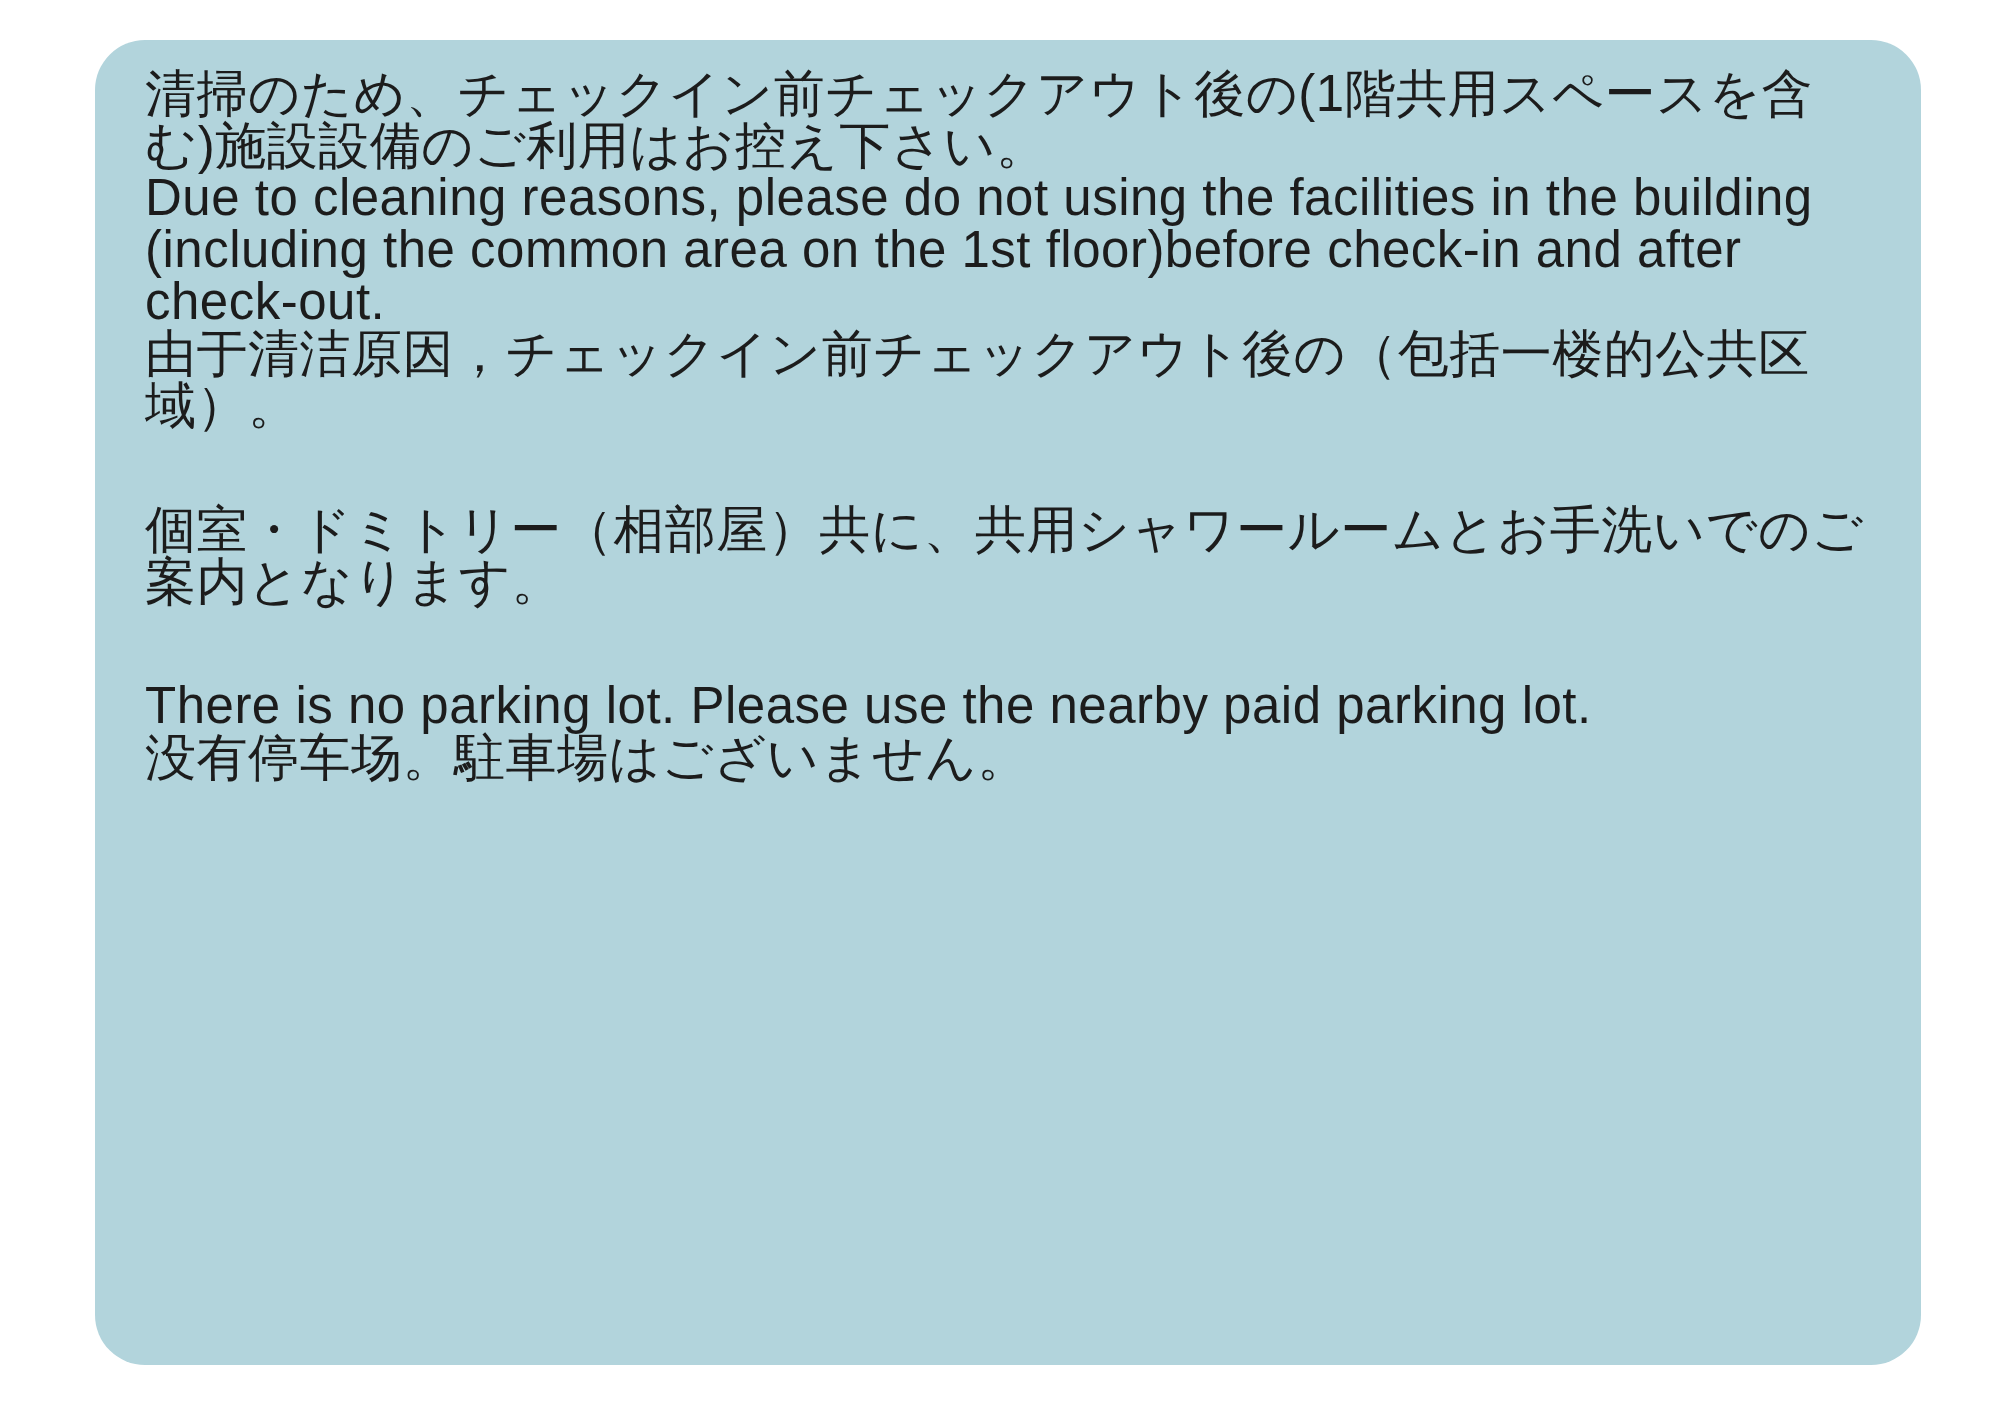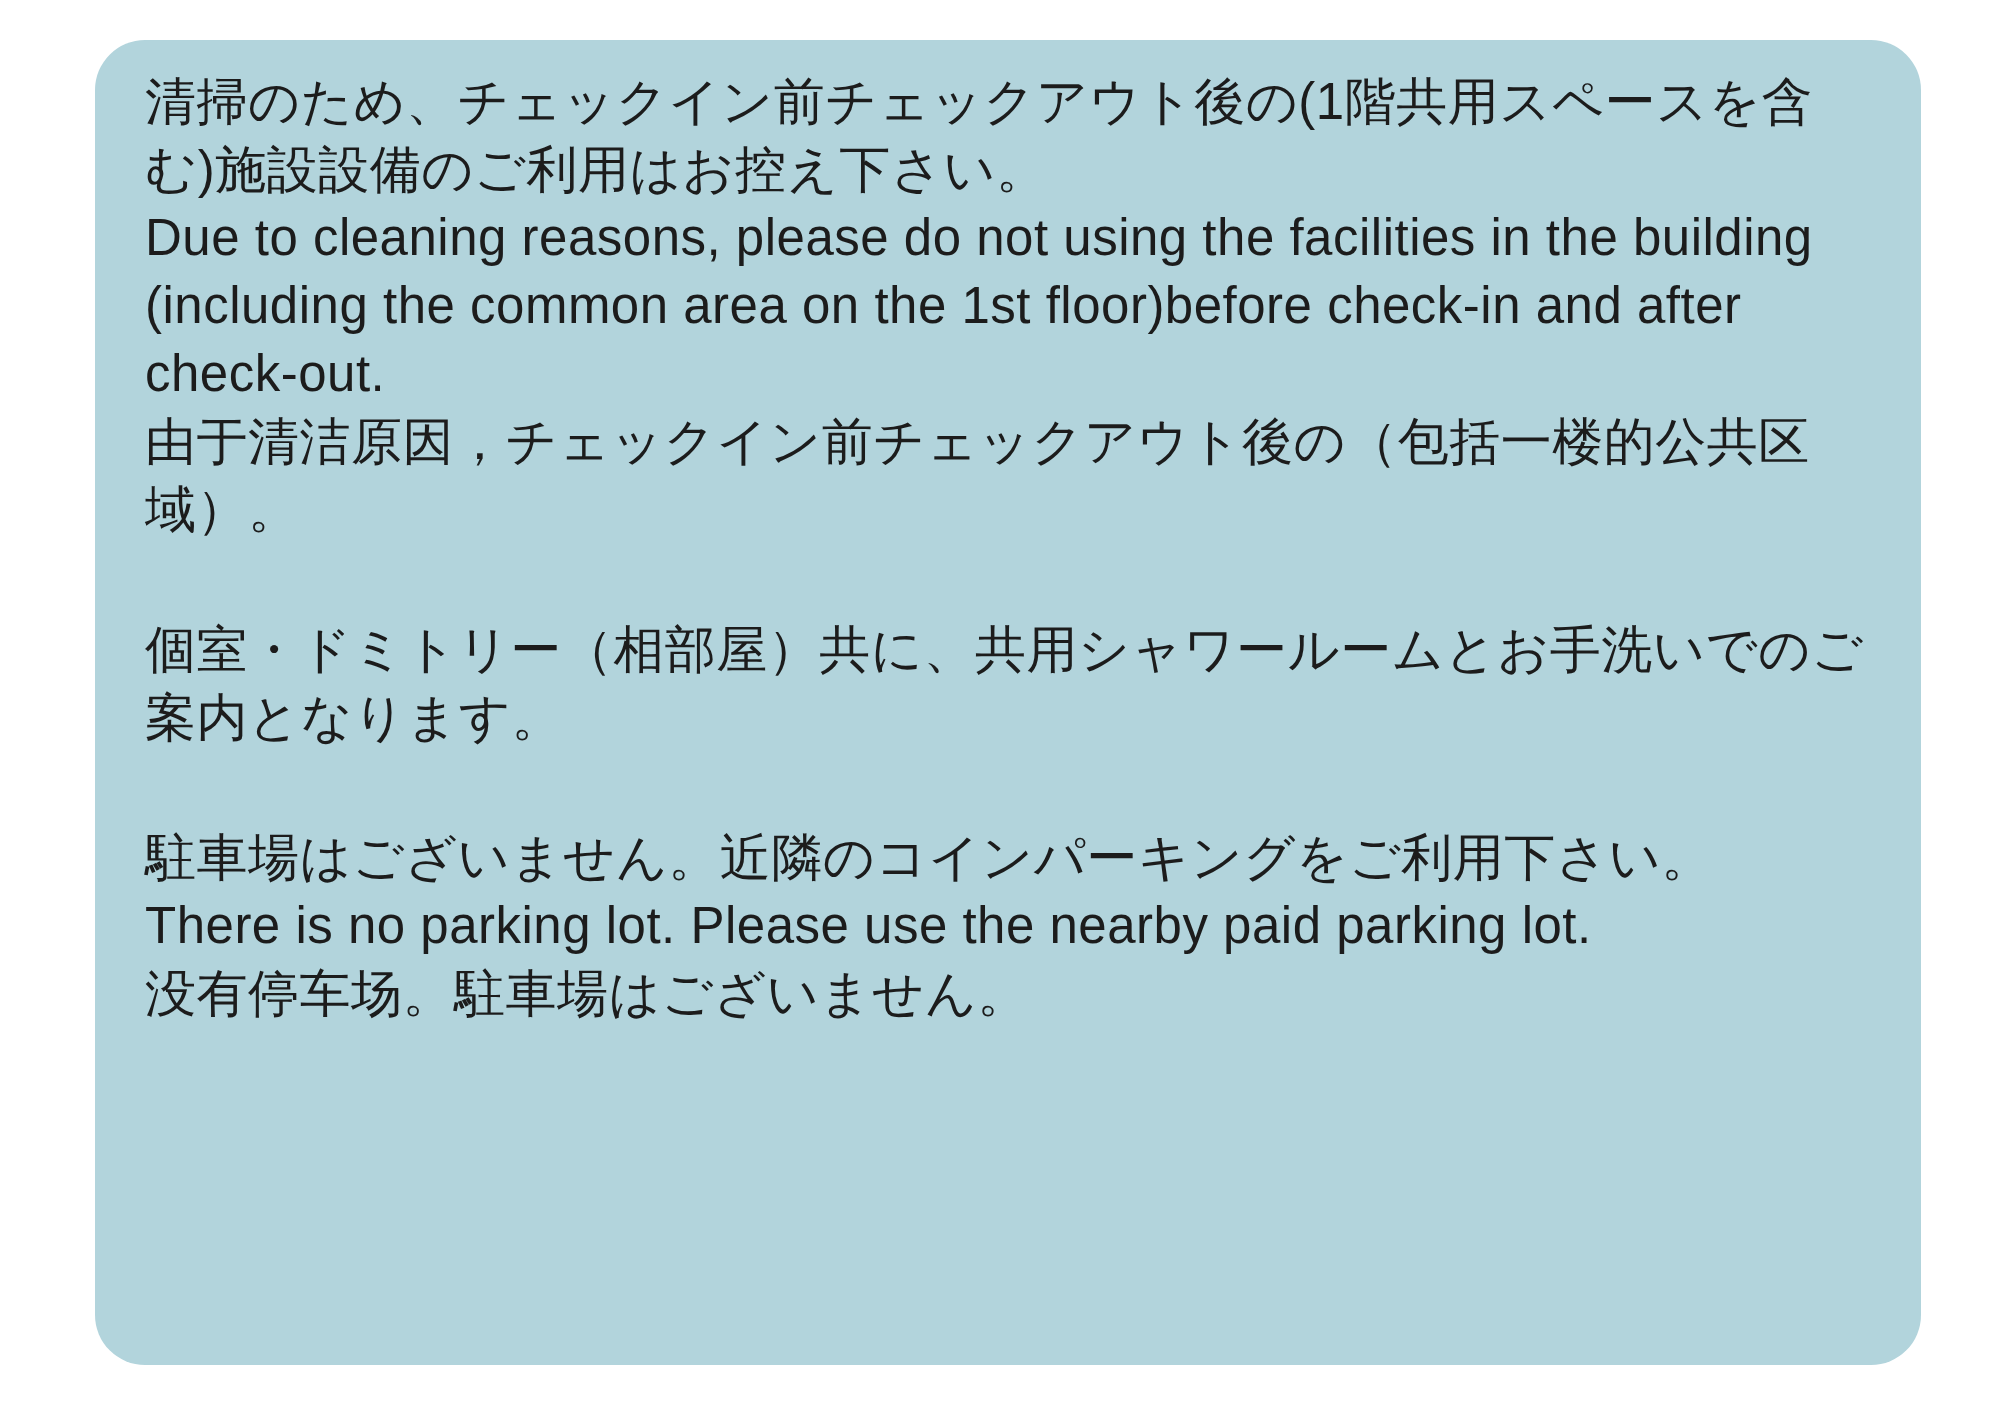--- a/index.html
+++ b/index.html
@@ -24,21 +24,21 @@
     background: #b2d4dc;
     border-radius: 50px;
     padding: 28px 50px 0 50px;
     overflow: hidden;
   }
   .notice-paragraph {
     margin: 0 0 72px 0;
   }
   .notice-line {
     font-size: 51px;
-    line-height: 68px;
+    line-height: 52px;
     color: #1c1c1c;
     letter-spacing: 0.5px;
     word-break: break-word;
   }
 </style>
 </head>
 <body>
 
 <div class="notice-card">
 
@@ -46,18 +46,17 @@
     <div class="notice-line">清掃のため、チェックイン前チェックアウト後の(1階共用スペースを含む)施設設備のご利用はお控え下さい。</div>
     <div class="notice-line">Due to cleaning reasons, please do not using the facilities in the building (including the common area on the 1st floor)before check-in and after check-out.</div>
     <div class="notice-line">由于清洁原因，チェックイン前チェックアウト後の（包括一楼的公共区域）。</div>
   </div>
 
   <div class="notice-paragraph">
     <div class="notice-line">個室・ドミトリー（相部屋）共に、共用シャワールームとお手洗いでのご案内となります。</div>
   </div>
 
   <div class="notice-paragraph">
-    <div class="notice-line">駐車場はございません。近隣のコインパーキングをご利用下さい。</div>
     <div class="notice-line">There is no parking lot. Please use the nearby paid parking lot.</div>
     <div class="notice-line">没有停车场。駐車場はございません。</div>
   </div>
 
 </div>
 
 </body></html>

